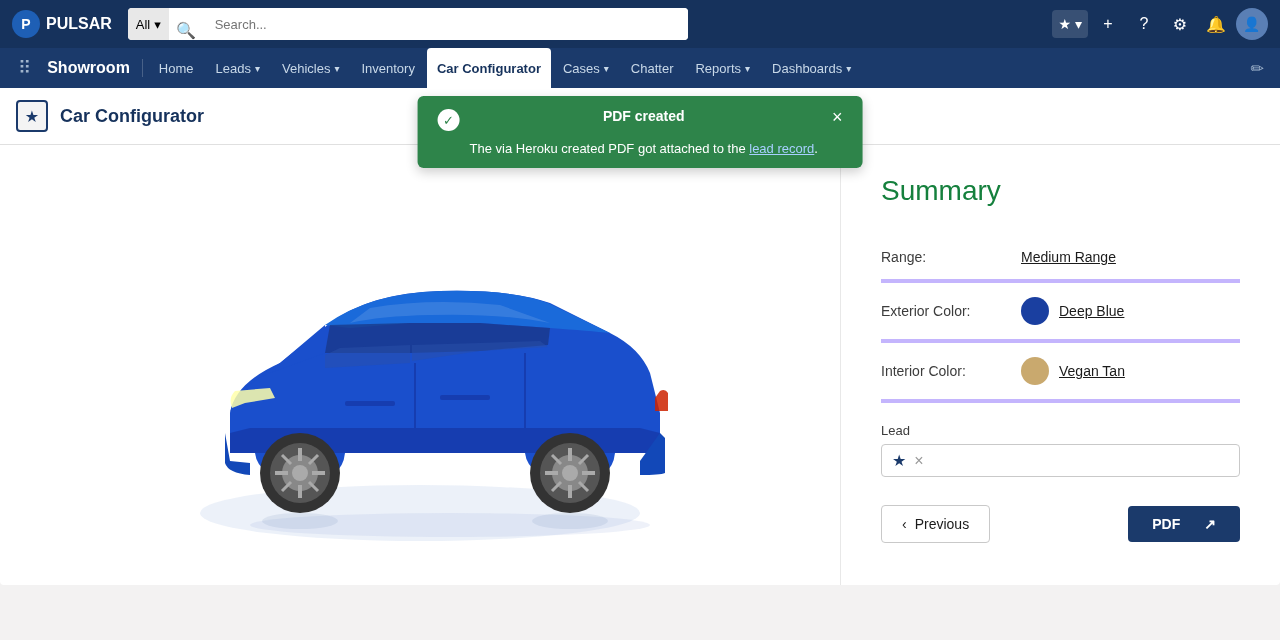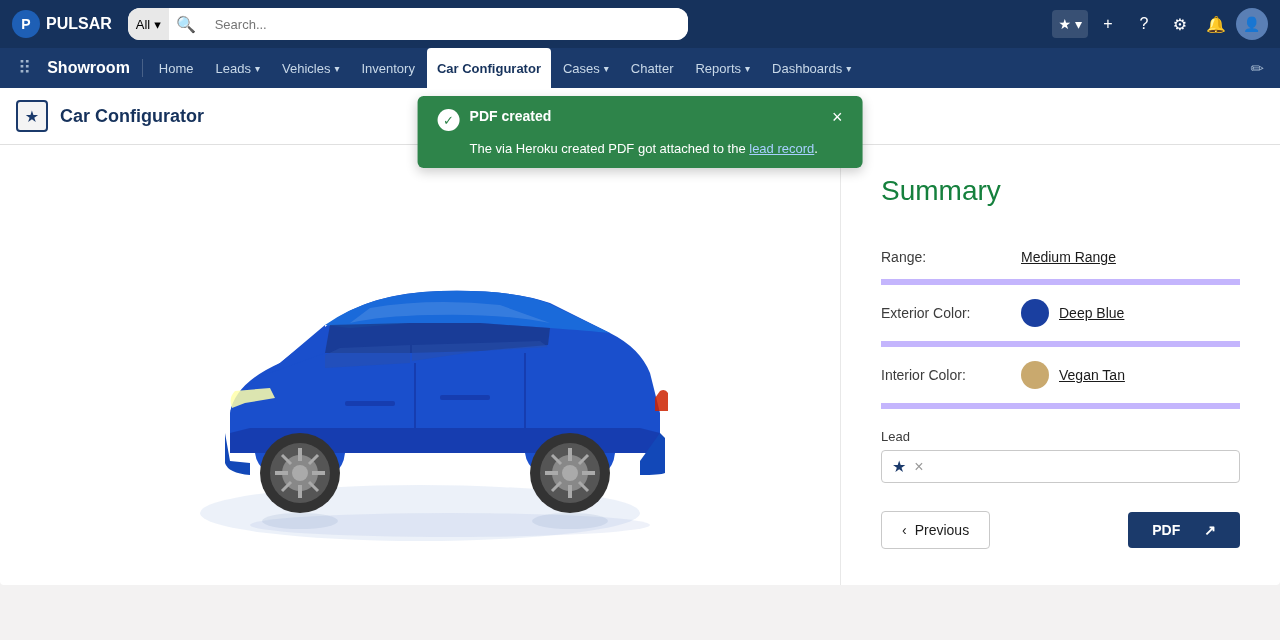--- a/index.html
+++ b/index.html
@@ -30,23 +30,23 @@
       border-radius: 50%;
       display: flex;
       align-items: center;
       justify-content: center;
       color: white;
       font-size: 14px;
       font-weight: bold;
     }
     .search-bar {
       display: flex;
-      align-items: center;
+      align-items: flex-end;
       background: white;
-      border-radius: 12px;
+      border-radius: 4px;
       flex: 1;
       max-width: 560px;
       height: 32px;
       overflow: hidden;
     }
     .search-type {
       background: #e8e8e8;
       border: none;
       padding: 0 8px;
       height: 100%;
@@ -217,21 +217,21 @@
       border-radius: 50%;
       width: 22px;
       height: 22px;
       display: flex;
       align-items: center;
       justify-content: center;
       font-size: 13px;
       flex-shrink: 0;
       margin-top: 1px;
     }
-    .toast-content { flex: 1; }
+    .toast-content { flex: 1; text-align: center; }
     .toast-title { font-weight: 700; font-size: 14px; }
     .toast-msg { font-size: 13px; margin-top: 17px; }
     .toast-link { color: #a8d0ff; text-decoration: underline; cursor: pointer; }
     .toast-close {
       background: none;
       border: none;
       color: white;
       cursor: pointer;
       font-size: 18px;
       line-height: 1;
@@ -268,21 +268,21 @@
     .summary-title {
       font-size: 28px;
       font-weight: 400;
       color: #15803d;
       margin-bottom: 28px;
     }
     .summary-row {
       display: flex;
       align-items: center;
       padding: 14px 0;
-      border-bottom: 6px solid #c4b5fd;
+      border-bottom: 4px solid #c4b5fd;
     }
     .summary-row:last-of-type { border-bottom: none; }
     .summary-label {
       font-size: 14px;
       color: #3c3c3c;
       width: 140px;
       flex-shrink: 0;
     }
     .summary-value {
       font-size: 14px;

